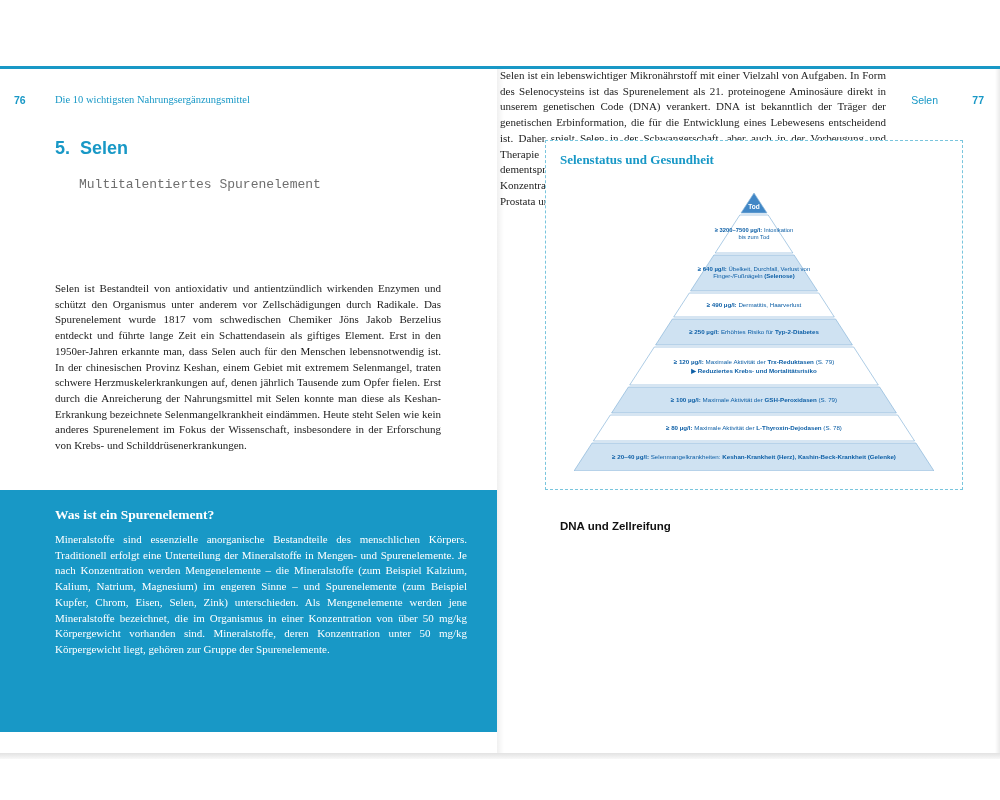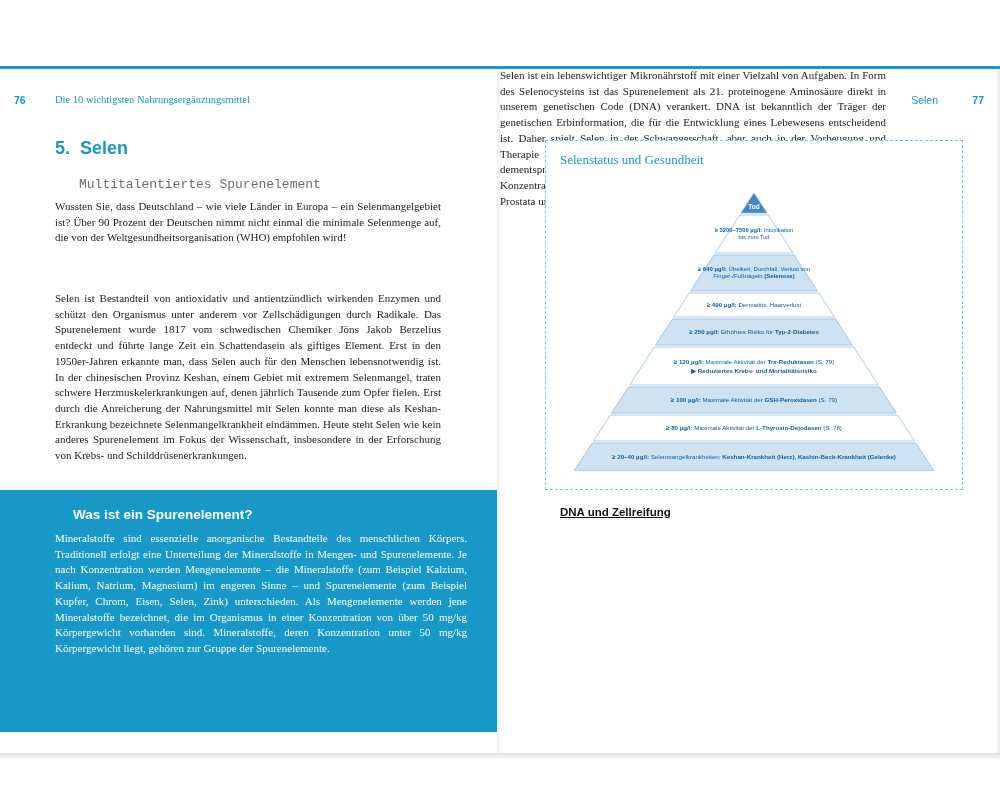--- a/index.html
+++ b/index.html
@@ -29,31 +29,31 @@
 
   .chapter { position:absolute; top:70px; left:55px; display:flex; gap:10px;
              font-family:"Liberation Sans", sans-serif; font-size:18px; font-weight:600; color:#1898c6; }
   .chsub { position:absolute; top:99px; left:79px; font-family:Liberation Mono, monospace;
            font-size:13px; color:#6e6e6e;margin-top:10px; }
 
   .para { font-size:11px; line-height:1.43; text-align:justify; color:#1c1c1c; }
   .intro { position:absolute; top:131px; left:55px; width:386px; }
   .sechead { position:absolute; top:199px; left:55px; font-family:"Liberation Sans", sans-serif;
              font-size:11.5px; font-weight:bold; color:#1898c6; }
-  .bodytext { position:absolute; top:223px; left:55px; width:386px; }
+  .bodytext { position:absolute; top:213px; left:55px; width:386px; }
 
   .infobox { position:absolute; top:422px; left:0; width:497px; height:242px; background:#1898c6; }
-  .ib-title { margin:17px 27px 9px 73px; font-family:Liberation Sans, sans-serif;
+  .ib-title { margin:17px 27px 9px 55px; font-family:Liberation Serif, serif;
               font-size:13.5px; font-weight:bold; color:#ffffff; }
   .ib-text { margin:0 30px 0 55px; font-size:11px; line-height:1.43; text-align:justify; color:#ffffff; }
 
   .figbox { position:absolute; top:72px; left:45px; width:418px; height:350px;
             border:1px dashed #79c5dd; background:#ffffff; }
   .fig-title { position:absolute; top:11px; left:14px; font-family:"Liberation Serif", serif;
-               font-size:13px; font-weight:normal; color:#1898c6; }
+               font-size:13px; font-weight:bold; color:#1898c6; }
 
   .pyramid { position:absolute; top:52px; left:28px; width:360px; height:278px; }
   .pyr-svg { position:absolute; top:0; left:0; }
   .pyr-svg polygon { stroke:#8ab6da; stroke-width:0.7; }
 
   .pt { position:absolute; display:flex; align-items:center; justify-content:center;
         text-align:center; font-family:"Liberation Sans", sans-serif;
         font-size:6.2px; line-height:1.25; color:#0d5fa6; }
   .pw { display:inline; }
   .pv { font-weight:bold; }
@@ -63,41 +63,40 @@
          font-size:6.5px; padding-top:8px; }
   .pt1 { top:22px;  height:38px; left:137px; width:86px;  font-size:5.8px; }
   .pt2 { top:62px;  height:36px; left:112px; width:136px; font-size:6px; }
   .pt3 { top:100px; height:24px; left:95px;  width:170px; }
   .pt4 { top:126px; height:26px; left:78px;  width:204px; }
   .pt5 { top:154px; height:38px; left:52px;  width:256px; }
   .pt6 { top:194px; height:26px; left:34px;  width:292px; }
   .pt7 { top:222px; height:26px; left:16px;  width:328px; }
   .pt8 { top:250px; height:28px; left:0;     width:360px; }
 
-  .sechead.dark { color:#111111; top:438px; left:60px;text-decoration:underline; }
+  .sechead.dark { color:#111111; top:452px; left:60px; }
   .right-body { top:471px; left:60px; width:386px; }
 </style>
 </head>
 <body>
 
 <div class="stage">
 
   <div class="top-rule"></div>
 
   <section class="page left">
     <span class="pn pn-l">76</span>
     <span class="rh rh-l">Die 10 wichtigsten Nahrungsergänzungsmittel</span>
 
     <h1 class="chapter">
       <span class="chno">5.</span>
       <span>Selen</span>
     </h1>
     <div class="chsub">Multitalentiertes Spurenelement</div>
 
-    <p class="para intro">Wussten Sie, dass Deutschland – wie viele Länder in Europa – ein Selenmangelgebiet ist? Über 90 Prozent der Deutschen nimmt nicht einmal die minimale Selenmenge auf, die von der Weltgesundheitsorganisation (WHO) empfohlen wird!</p>
 
 
     <p class="para bodytext">Selen ist Bestandteil von antioxidativ und antientzündlich wirkenden Enzymen und schützt den Organismus unter anderem vor Zellschädigungen durch Radikale. Das Spurenelement wurde 1817 vom schwedischen Chemiker Jöns Jakob Berzelius entdeckt und führte lange Zeit ein Schattendasein als giftiges Element. Erst in den 1950er-Jahren erkannte man, dass Selen auch für den Menschen lebensnotwendig ist. In der chinesischen Provinz Keshan, einem Gebiet mit extremem Selenmangel, traten schwere Herzmuskelerkrankungen auf, denen jährlich Tausende zum Opfer fielen. Erst durch die Anreicherung der Nahrungsmittel mit Selen konnte man diese als Keshan-Erkrankung bezeichnete Selenmangelkrankheit eindämmen. Heute steht Selen wie kein anderes Spurenelement im Fokus der Wissenschaft, insbesondere in der Erforschung von Krebs- und Schilddrüsenerkrankungen.</p>
 
     <aside class="infobox">
       <h3 class="ib-title">Was ist ein Spurenelement?</h3>
       <p class="ib-text">Mineralstoffe sind essenzielle anorganische Bestandteile des menschlichen Körpers. Traditionell erfolgt eine Unterteilung der Mineralstoffe in Mengen- und Spurenelemente. Je nach Konzentration werden Mengenelemente – die Mineralstoffe (zum Beispiel Kalzium, Kalium, Natrium, Magnesium) im engeren Sinne – und Spurenelemente (zum Beispiel Kupfer, Chrom, Eisen, Selen, Zink) unterschieden. Als Mengenelemente werden jene Mineralstoffe bezeichnet, die im Organismus in einer Konzentration von über 50 mg/kg Körpergewicht vorhanden sind. Mineralstoffe, deren Konzentration unter 50 mg/kg Körpergewicht liegt, gehören zur Gruppe der Spurenelemente.</p>
     </aside>
   </section>
 

